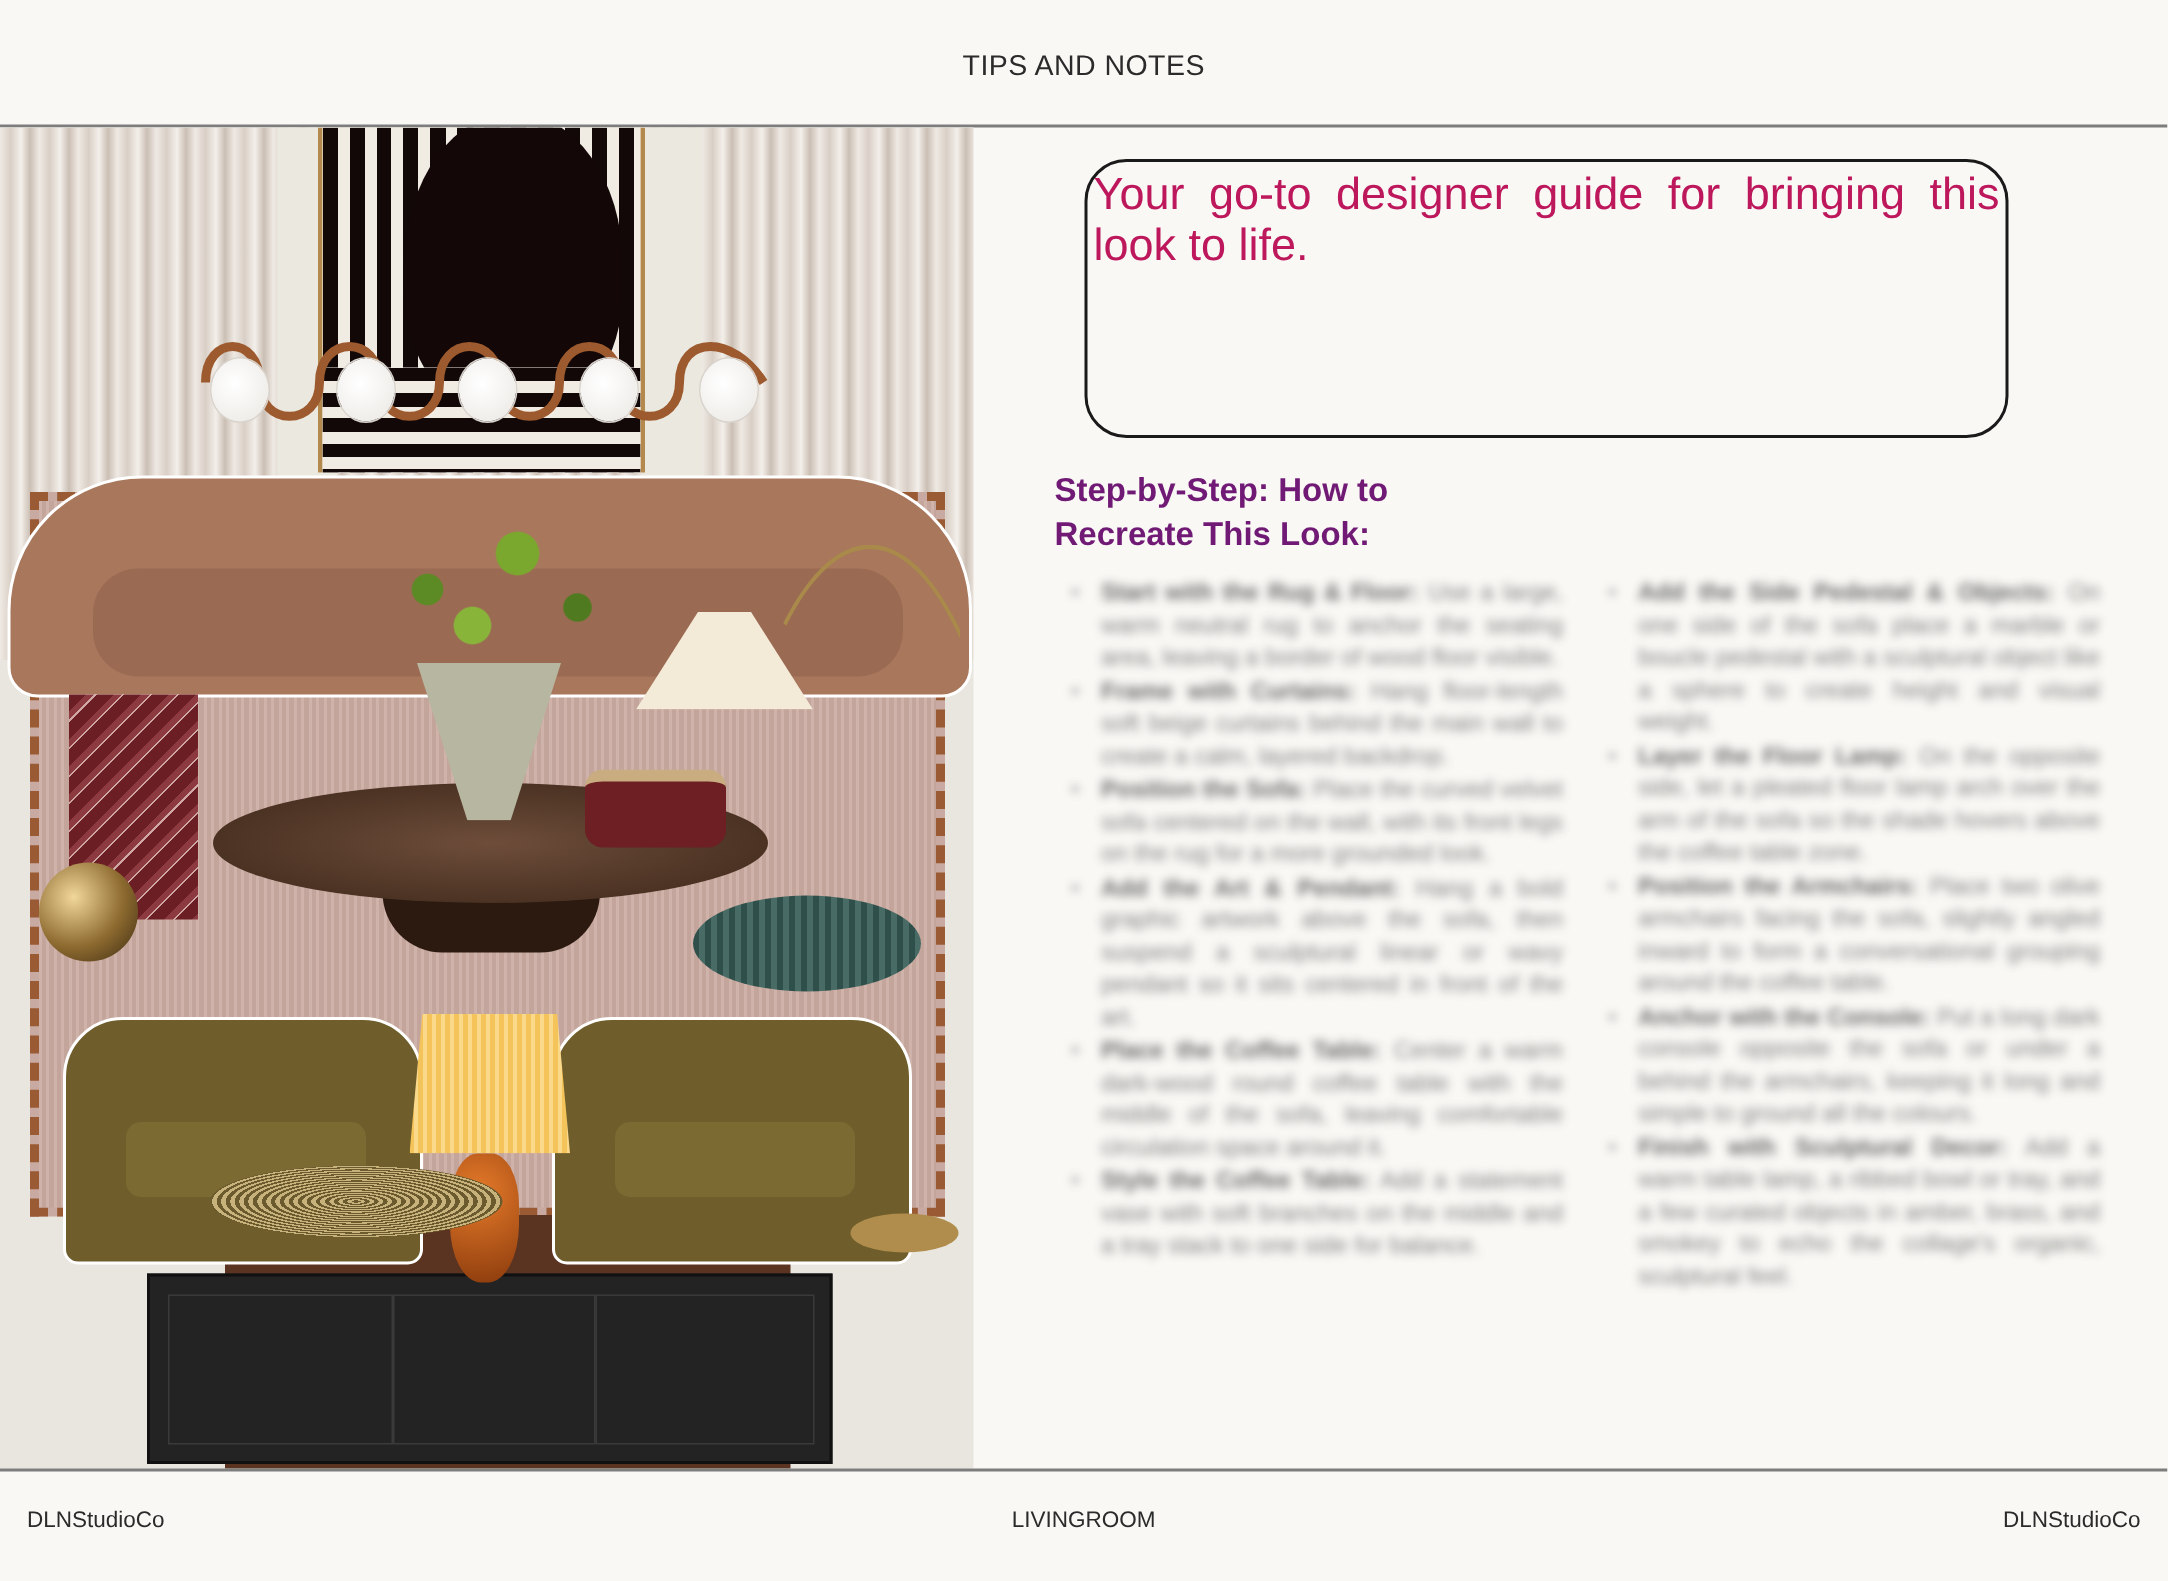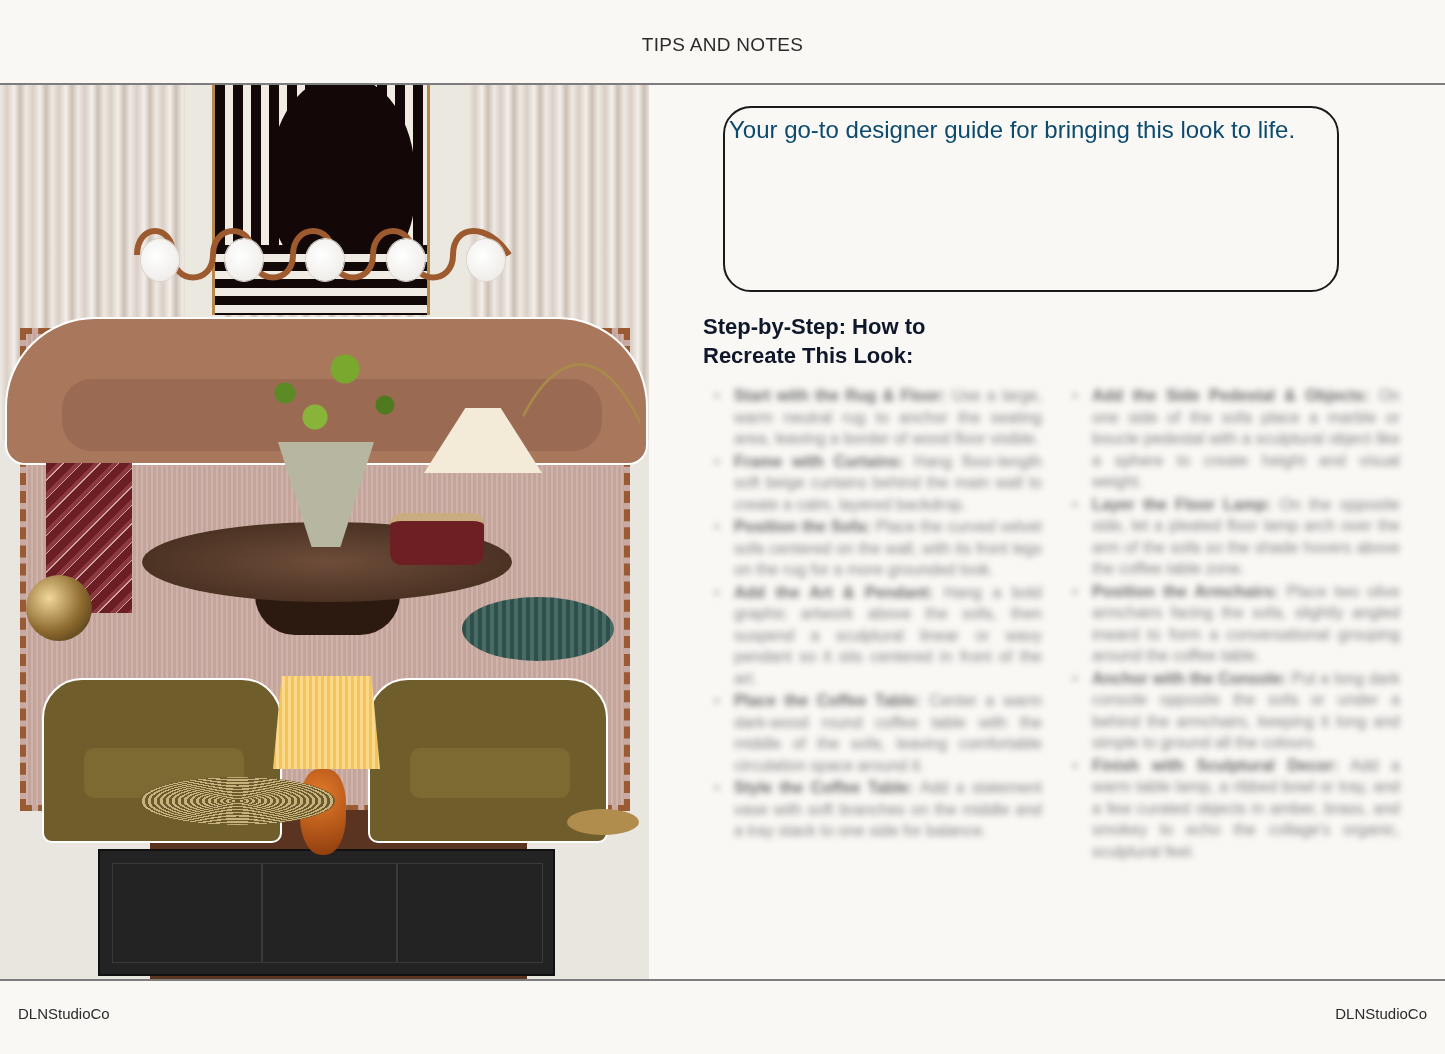--- a/index.html
+++ b/index.html
@@ -55,23 +55,23 @@
   .chair { position: absolute; top: 593px; width: 240px; height: 165px; background: #6f5e2b; border: 2px solid #fff; border-radius: 40px 40px 10px 10px; }
   .chair-seat { position: absolute; left: 40px; top: 68px; width: 160px; height: 50px; background: #7b6a32; border-radius: 10px; }
   .table-lamp-shade { position: absolute; left: 273px; top: 591px; width: 107px; height: 93px; background: repeating-linear-gradient(90deg, #f4c35a 0 3px, #fbd98a 3px 6px); clip-path: polygon(8% 0, 92% 0, 100% 100%, 0 100%); }
   .table-lamp-base { position: absolute; left: 300px; top: 684px; width: 46px; height: 86px; background: radial-gradient(circle at 40% 30%, #e57a2a, #8a3a0c); border-radius: 40% 40% 45% 45%; }
   .glass-bowl { position: absolute; left: 140px; top: 692px; width: 195px; height: 48px; border-radius: 50%; background: repeating-radial-gradient(ellipse, #6b5a2e 0 3px, #c8b27b 3px 6px); }
   .console { position: absolute; left: 98px; top: 764px; width: 457px; height: 127px; background: #232324; border: 2px solid #111; }
   .console-panel { position: absolute; top: 12px; height: 100px; border: 1px solid #3a3a3b; }
 
   
   .intro-box { position: absolute; left: 723px; top: 106px; width: 616px; height: 186px; border: 2px solid #1a1a1a; border-radius: 28px; padding: 5px 4px 0 4px; }
-  .intro-box p { font-size: 24px; line-height: 34px; text-align: justify; color: #0c4a6e; }
+  .intro-box p { font-size: 30px; line-height: 34px; text-align: justify; color: #be185d; }
 
-  .steps-title { position: absolute; left: 703px; top: 312px; width: 300px; font-size: 22px; line-height: 29px; font-weight: bold; color: #0f172a; }
+  .steps-title { position: absolute; left: 703px; top: 312px; width: 300px; font-size: 22px; line-height: 29px; font-weight: bold; color: #701a75; }
 
   .steps { position: absolute; top: 385px; width: 330px; filter: blur(3.2px); opacity: 0.72; }
   .steps-left { left: 712px; }
   .steps-right { left: 1070px; }
   .steps li { list-style: none; position: relative; padding-left: 22px; font-size: 16px; line-height: 21.5px; color: #555; text-align: justify; margin-bottom: 1px; }
   .steps li::before { content: "•"; position: absolute; left: 2px; top: 0; color: #777; }
   .steps li b { color: #333; }
 </style>
 </head>
 <body>
@@ -156,15 +156,16 @@
 <ul class="steps steps-right">
   <li><b>Add the Side Pedestal &amp; Objects:</b> <span>On one side of the sofa place a marble or boucle pedestal with a sculptural object like a sphere to create height and visual weight.</span></li>
   <li><b>Layer the Floor Lamp:</b> <span>On the opposite side, let a pleated floor lamp arch over the arm of the sofa so the shade hovers above the coffee table zone.</span></li>
   <li><b>Position the Armchairs:</b> <span>Place two olive armchairs facing the sofa, slightly angled inward to form a conversational grouping around the coffee table.</span></li>
   <li><b>Anchor with the Console:</b> <span>Put a long dark console opposite the sofa or under a behind the armchairs, keeping it long and simple to ground all the colours.</span></li>
   <li><b>Finish with Sculptural Decor:</b> <span>Add a warm table lamp, a ribbed bowl or tray, and a few curated objects in amber, brass, and smokey to echo the collage's organic, sculptural feel.</span></li>
 </ul>
 
 <div class="rule-bottom"></div>
 <div class="footer">
+  <span class="f-center">LIVINGROOM</span>
   <span class="f-left">DLNStudioCo</span>
   <span class="f-right">DLNStudioCo</span>
 </div>
 
 </body></html>

